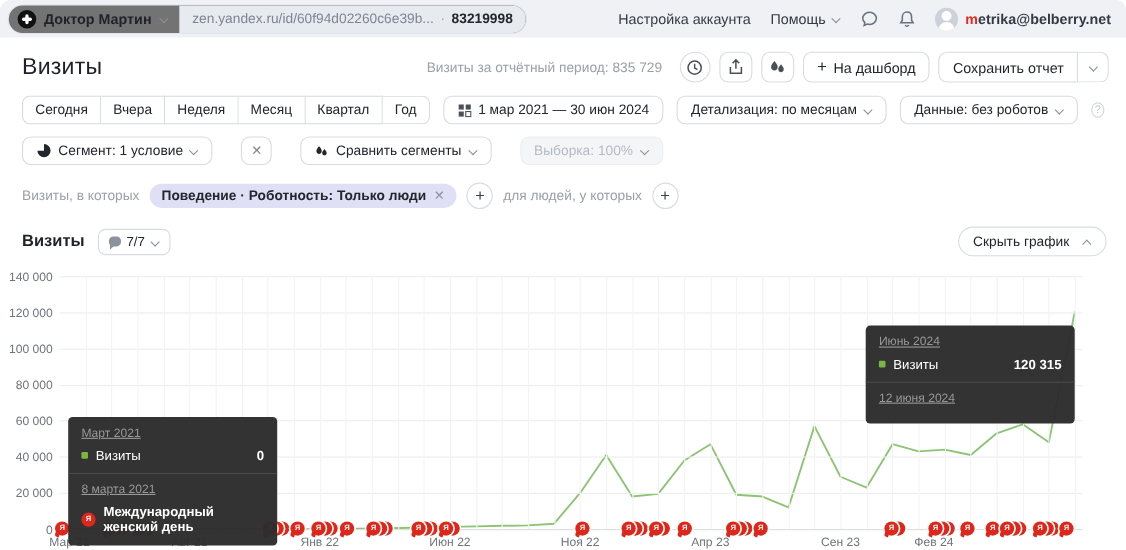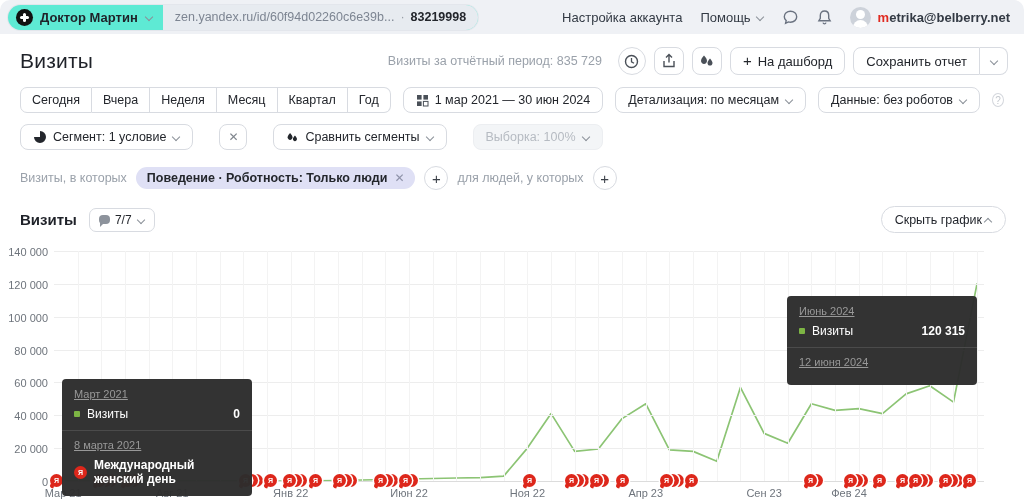--- a/index.html
+++ b/index.html
@@ -1,21 +1,21 @@
 <!DOCTYPE html>
 <html><head>
 <meta charset="utf-8">
 <style>
   * { margin:0; padding:0; box-sizing:border-box; }
   html,body { width:1024px; height:500px; background:#fff; font-family:"Liberation Sans","DejaVu Sans",sans-serif; color:#1f2229; overflow:hidden; }
 
   
   .topbar { height:34px; background:#eff1f5; border-radius:10px 10px 0 0; display:flex; align-items:center; justify-content:space-between; padding:0 14px 0 8px; }
   .tb-left { display:flex; align-items:center; }
-  .counter-pill { display:flex; align-items:center; background:#5eead4; border-radius:14px; height:25px; overflow:hidden; box-shadow:0 0 0 1px #e3e6ec; }
+  .counter-pill { display:flex; align-items:center; background:#737373; border-radius:14px; height:25px; overflow:hidden; box-shadow:0 0 0 1px #e3e6ec; }
   .counter-main { display:flex; align-items:center; gap:7px; padding:0 10px 0 8px; font-size:13px; font-weight:600; }
   .zen-logo { width:17px; height:17px; border-radius:50%; background:#111; position:relative; flex:0 0 auto; }
   .zen-logo::before,.zen-logo::after { content:""; position:absolute; background:#fff; border-radius:2px; }
   .zen-logo::before { width:9px; height:3px; left:4px; top:7px; }
   .zen-logo::after { width:3px; height:9px; left:7px; top:4px; }
   .counter-url { display:flex; align-items:center; gap:6px; background:#e7ebf0; height:100%; padding:0 12px; font-size:12.5px; color:#7d8592; }
   .counter-id { color:#23262c; font-weight:700; font-size:12.5px; }
   .dotsep { color:#9aa0a8; }
   .tb-right { display:flex; align-items:center; gap:18px; font-size:13px; color:#333a44; }
   .tb-link { display:flex; align-items:center; gap:5px; cursor:pointer; }
@@ -60,21 +60,21 @@
   .chip { display:flex; align-items:center; gap:7px; background:#dfe0f5; border-radius:13px; padding:4px 11px; font-size:12.5px; font-weight:600; color:#23262c; cursor:pointer; }
   .chip .x-glyph { color:#8d91a8; }
   .add-circle { width:24px; height:24px; border:1px solid #d8dbe1; border-radius:50%; background:#fff; display:flex; align-items:center; justify-content:center; font-size:15px; color:#3c4149; cursor:pointer; }
 
   
   .section-head { display:flex; align-items:center; padding:12px 18px 8px 20px; }
   .section-title { font-size:15px; font-weight:600; margin-right:12px; }
   .goals-pill { display:inline-flex; align-items:center; gap:5px; border:1px solid #d8dbe1; border-radius:7px; height:24px; padding:0 9px; font-size:12px; color:#23262c; cursor:pointer; }
   .bubble-ico { width:11px; height:9px; background:#8d939c; border-radius:4px; position:relative; }
   .bubble-ico::after { content:""; position:absolute; left:1px; bottom:-3px; border:3px solid transparent; border-top-color:#8d939c; border-left-color:#8d939c; }
-  .hide-chart { margin-left:auto; display:inline-flex; align-items:center; gap:2px; border:1px solid #d8dbe1; border-radius:14px; height:27px; padding:0 13px; font-size:12.5px; cursor:pointer; }
+  .hide-chart { margin-left:auto; display:inline-flex; align-items:center; gap:12px; border:1px solid #d8dbe1; border-radius:14px; height:27px; padding:0 13px; font-size:12.5px; cursor:pointer; }
 
   .chart-wrap { display:flex; padding:10px 14px 0 8px; }
   .y-gutter { width:46px; position:relative; height:232px; flex:0 0 auto; }
   .y-label { position:absolute; right:6px; font-size:11px; color:#6e747c; transform:translateY(-50%); white-space:nowrap; }
   .plot { position:relative; width:940px; height:232px; }
   .gridline-h { position:absolute; left:0; right:10px; height:1px; background:#ededed; }
   .gridline-h.zero { background:#dcdcdc; }
   .gridline-v { position:absolute; top:0; width:1px; height:230px; background:#f3f3f3; }
   .plot svg { position:absolute; left:0; top:0; }
   .x-label { position:absolute; top:236px; font-size:11px; color:#6e747c; transform:translateX(-50%); white-space:nowrap; }

